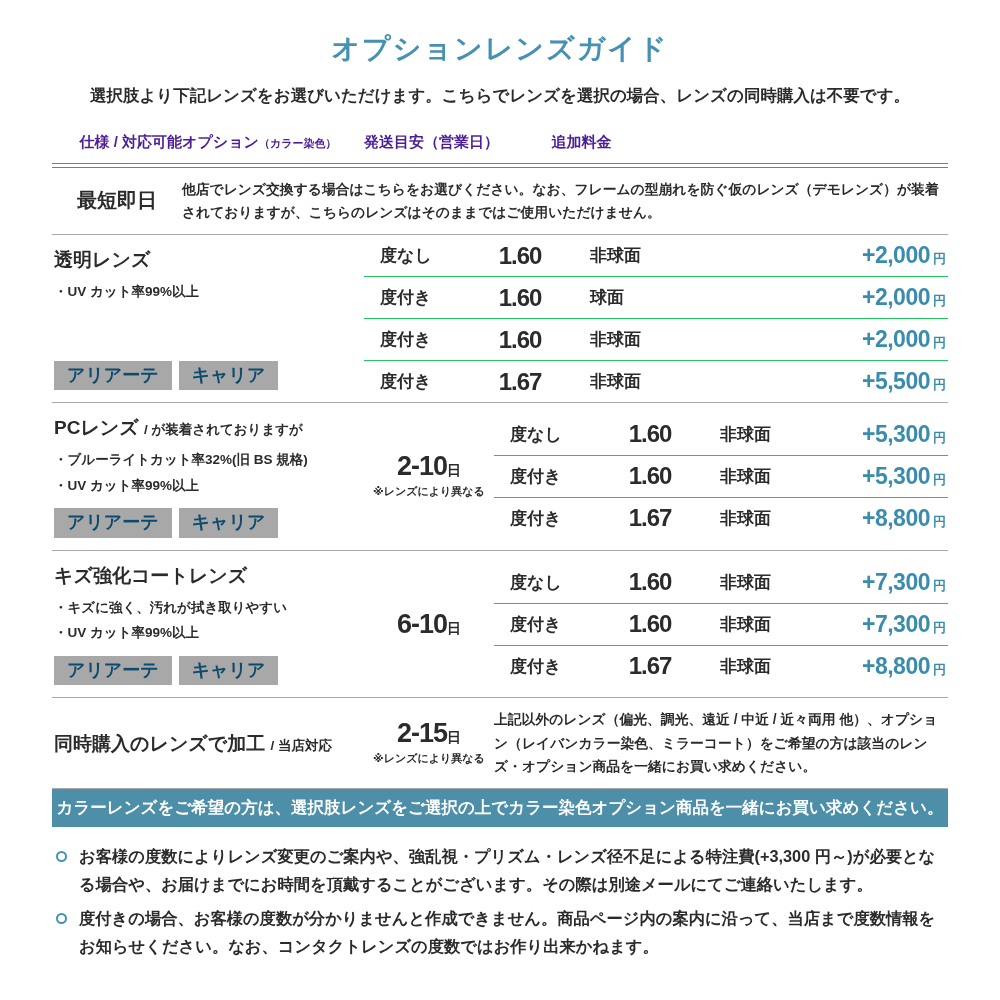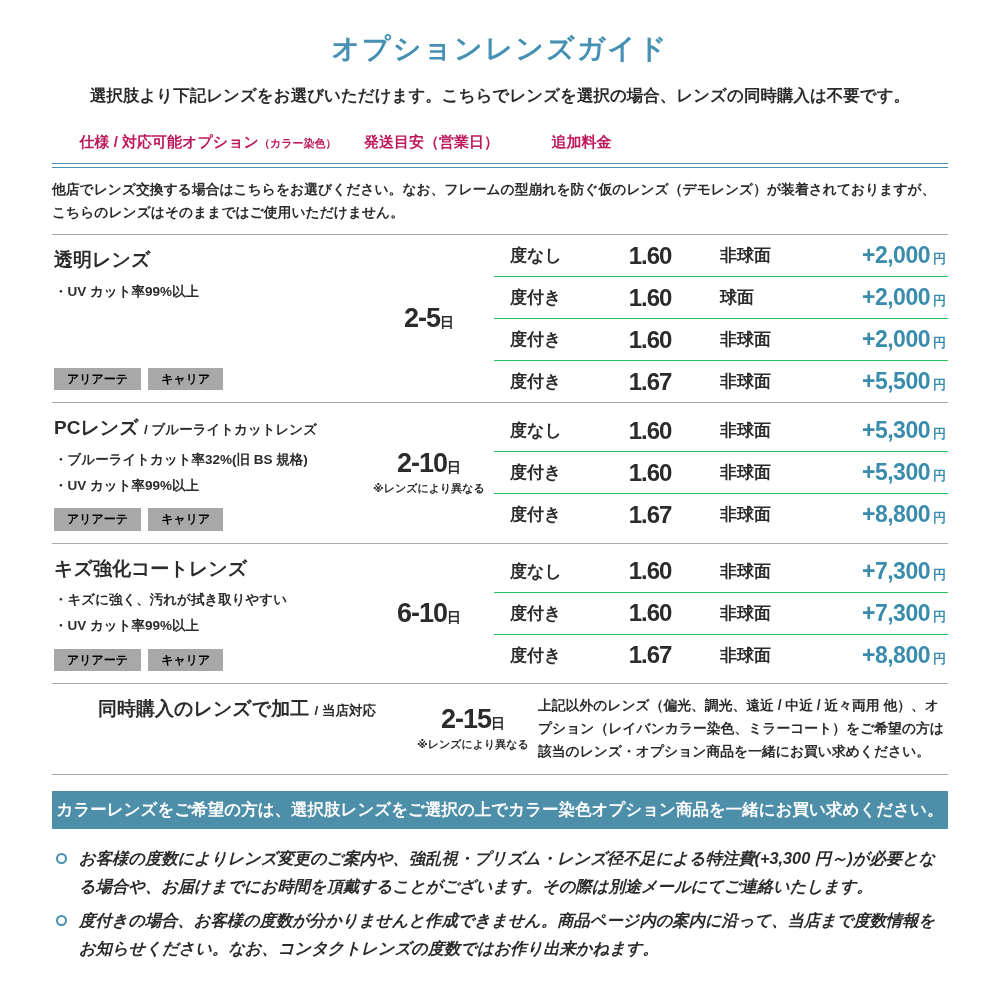--- a/index.html
+++ b/index.html
@@ -13,21 +13,21 @@
   
   .title{
     text-align:center;color:#4590b3;font-size:28px;font-weight:bold;
     margin:0 0 20px;letter-spacing:2px;line-height:1.1;
   }
   .subtitle{
     text-align:center;font-size:16.5px;font-weight:bold;margin:0 0 26px;color:#2b2b2b;
   }
 
   
-  .thead{display:flex;align-items:flex-end;color:#be185d;font-weight:bold;
+  .thead{display:flex;align-items:flex-end;color:#4c1d95;font-weight:bold;
     font-size:15px;padding-bottom:11px;}
   .th{text-align:center;white-space:nowrap;}
   .th-spec{width:312px;}
   .th-ship{width:130px;}
   .th-lens{flex:1;}
   .th-price{width:175px;}
   .th-small{font-size:11px;}
   .double-rule{height:3px;border-top:1px solid #4590b3;border-bottom:1px solid #4590b3;}
 
   
@@ -36,21 +36,21 @@
     padding:13px 10px 12px 2px;}
   .col-ship{width:130px;display:flex;flex-direction:column;align-items:center;
     justify-content:center;text-align:center;}
   .col-body{flex:1;display:flex;flex-direction:column;justify-content:center;}
 
   .sec-name{font-size:19px;font-weight:bold;color:#2b2b2b;line-height:1.25;}
   .sec-name .suffix{font-size:13.5px;}
   .features{list-style:none;margin:7px 0 0;padding:0;font-size:13.5px;font-weight:bold;
     color:#2b2b2b;line-height:1.9;}
   .tags{margin-top:auto;display:flex;gap:7px;padding-top:10px;}
-  .tag{background:#a8a8a8;color:#000000;font-size:12px;font-weight:bold;
+  .tag{background:#a8a8a8;color:#0c4a6e;font-size:18px;font-weight:bold;
     padding:4px 13px;line-height:1.2;}
 
   .ship-plain{font-size:20px;font-weight:bold;color:#2b2b2b;}
   .ship-big{font-weight:bold;color:#2b2b2b;line-height:1;}
   .ship-big .big{font-size:27px;letter-spacing:-1px;}
   .ship-big .unit{font-size:14px;}
   .ship-note{font-size:11px;font-weight:bold;color:#2b2b2b;margin-top:4px;}
 
   .desc{font-size:13.8px;font-weight:bold;line-height:1.68;color:#2b2b2b;
     padding:10px 0;}
@@ -62,65 +62,65 @@
     font-size:17px;font-weight:bold;color:#2b2b2b;}
   .cell-index{width:112px;text-align:center;font-size:24px;font-weight:bold;
     letter-spacing:-1px;color:#2b2b2b;}
   .cell-design{width:128px;box-sizing:border-box;padding-left:14px;
     font-size:17px;font-weight:bold;color:#2b2b2b;}
   .cell-price{flex:1;text-align:right;color:#3a8cad;font-weight:bold;
     font-size:23px;letter-spacing:-0.5px;padding-right:2px;}
   .cell-price .yen{font-size:13px;letter-spacing:0;margin-left:3px;}
 
   
-  .banner{margin-top:16px;background:#4d8ea9;color:#fff;text-align:center;
+  .banner{background:#4d8ea9;color:#fff;text-align:center;
     font-size:16.5px;font-weight:bold;padding:8px 4px;}
 
   
   .notes{margin-top:15px;}
-  .note{display:flex;margin-bottom:6px;font-style:italic;}
+  .note{display:flex;margin-bottom:6px;}
   .note-bullet{flex:none;width:7px;height:7px;border:2px solid #4590b3;
     border-radius:50%;margin:9px 12px 0 4px;}
   .note-text{font-size:16.3px;font-weight:bold;line-height:1.72;color:#2b2b2b;}
 </style>
 </head>
 <body>
 
 <div class="page">
 
   <h1 class="title">オプションレンズガイド</h1>
   <p class="subtitle">選択肢より下記レンズをお選びいただけます。こちらでレンズを選択の場合、レンズの同時購入は不要です。</p>
 
   <div class="thead">
     <div class="th th-spec"><span>仕様 / 対応可能オプション</span><span class="th-small">（カラー染色）</span></div>
     <div class="th th-ship">発送目安（営業日）</div>
     <div class="th th-price">追加料金</div>
   </div>
   <div class="double-rule"></div>
 
   <section class="sec">
+    <div class="col-ship">
+      <div class="ship-plain">最短即日</div>
+    </div>
     <div class="col-body">
       <div class="desc">他店でレンズ交換する場合はこちらをお選びください。なお、フレームの型崩れを防ぐ仮のレンズ（デモレンズ）が装着されておりますが、こちらのレンズはそのままではご使用いただけません。</div>
     </div>
   </section>
 
   <section class="sec">
     <div class="col-spec">
       <div class="sec-name">透明レンズ</div>
       <ul class="features">
         <li>・UV カット率99%以上</li>
       </ul>
       <div class="tags">
         <span class="tag">アリアーテ</span>
         <span class="tag">キャリア</span>
       </div>
     </div>
-    <div class="col-ship">
-      <div class="ship-big"><span class="big">2-5</span><span class="unit">日</span></div>
-    </div>
     <div class="col-body">
       <div class="subrow">
         <div class="cell-power">度なし</div>
         <div class="cell-index">1.60</div>
         <div class="cell-design">非球面</div>
         <div class="cell-price"><span>+2,000</span><span class="yen">円</span></div>
       </div>
       <div class="subrow">
         <div class="cell-power">度付き</div>
         <div class="cell-index">1.60</div>
@@ -137,21 +137,21 @@
         <div class="cell-power">度付き</div>
         <div class="cell-index">1.67</div>
         <div class="cell-design">非球面</div>
         <div class="cell-price"><span>+5,500</span><span class="yen">円</span></div>
       </div>
     </div>
   </section>
 
   <section class="sec">
     <div class="col-spec">
-      <div class="sec-name"><span>PCレンズ</span> <span class="suffix">/ ブルーライトカットレンズ</span></div>
+      <div class="sec-name"><span>PCレンズ</span> <span class="suffix">/ が装着されておりますが</span></div>
       <ul class="features">
         <li>・ブルーライトカット率32%(旧 BS 規格)</li>
         <li>・UV カット率99%以上</li>
       </ul>
       <div class="tags">
         <span class="tag">アリアーテ</span>
         <span class="tag">キャリア</span>
       </div>
     </div>
     <div class="col-ship">
@@ -211,21 +211,21 @@
       <div class="subrow">
         <div class="cell-power">度付き</div>
         <div class="cell-index">1.67</div>
         <div class="cell-design">非球面</div>
         <div class="cell-price"><span>+8,800</span><span class="yen">円</span></div>
       </div>
     </div>
   </section>
 
   <section class="sec">
-    <div class="col-spec" style="justify-content:flex-start;margin-left:44px;">
+    <div class="col-spec" style="justify-content:center;">
       <div class="sec-name"><span>同時購入のレンズで加工</span> <span class="suffix">/ 当店対応</span></div>
     </div>
     <div class="col-ship">
       <div class="ship-big"><span class="big">2-15</span><span class="unit">日</span></div>
       <div class="ship-note">※レンズにより異なる</div>
     </div>
     <div class="col-body">
       <div class="desc">上記以外のレンズ（偏光、調光、遠近 / 中近 / 近々両用 他）、オプション（レイバンカラー染色、ミラーコート）をご希望の方は該当のレンズ・オプション商品を一緒にお買い求めください。</div>
     </div>
   </section>

